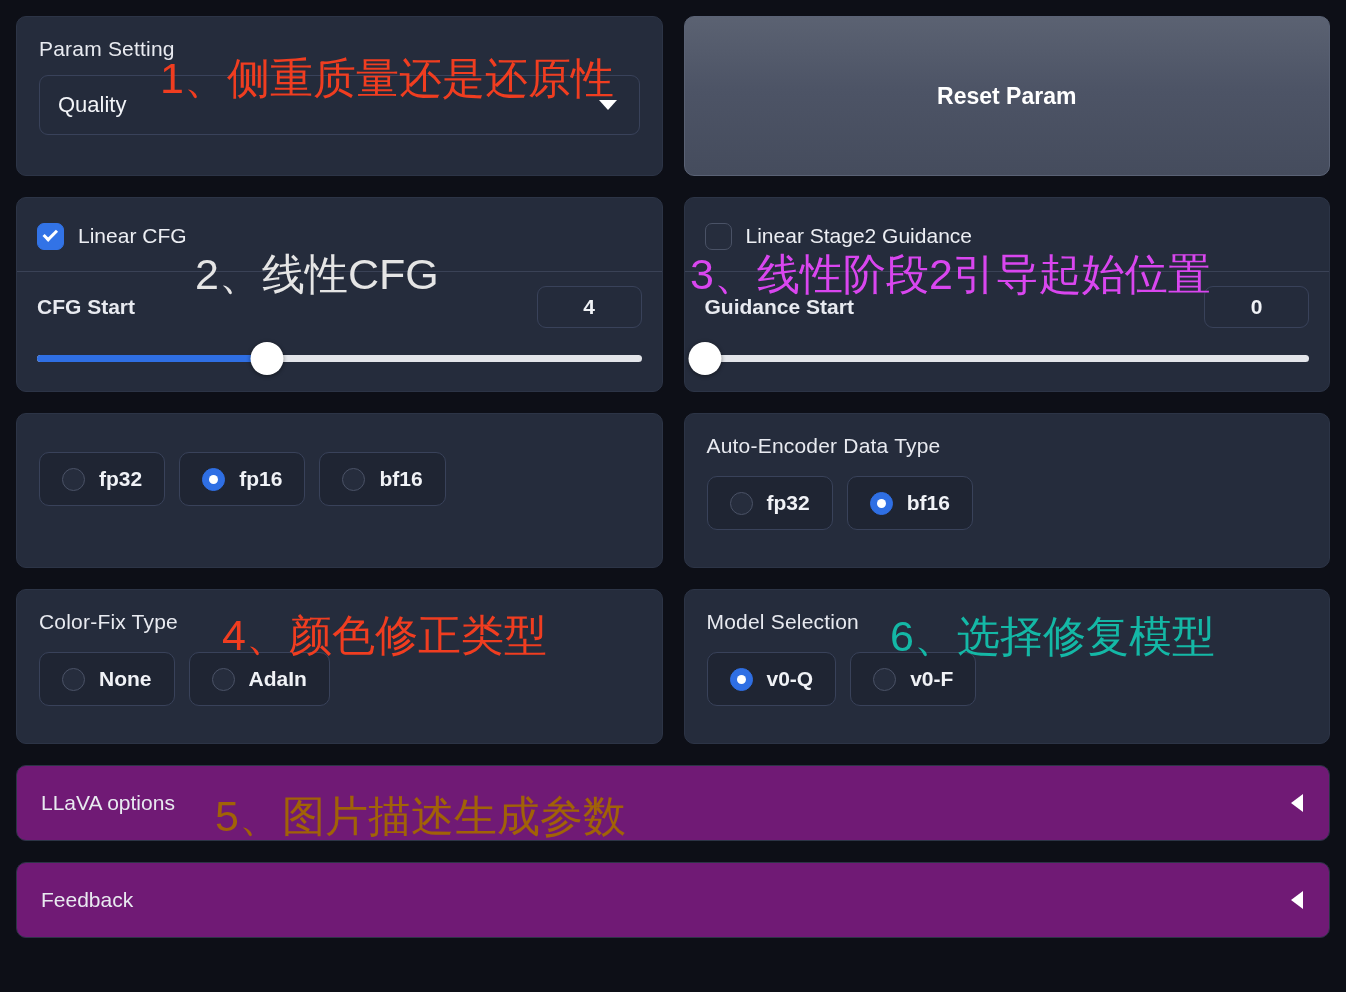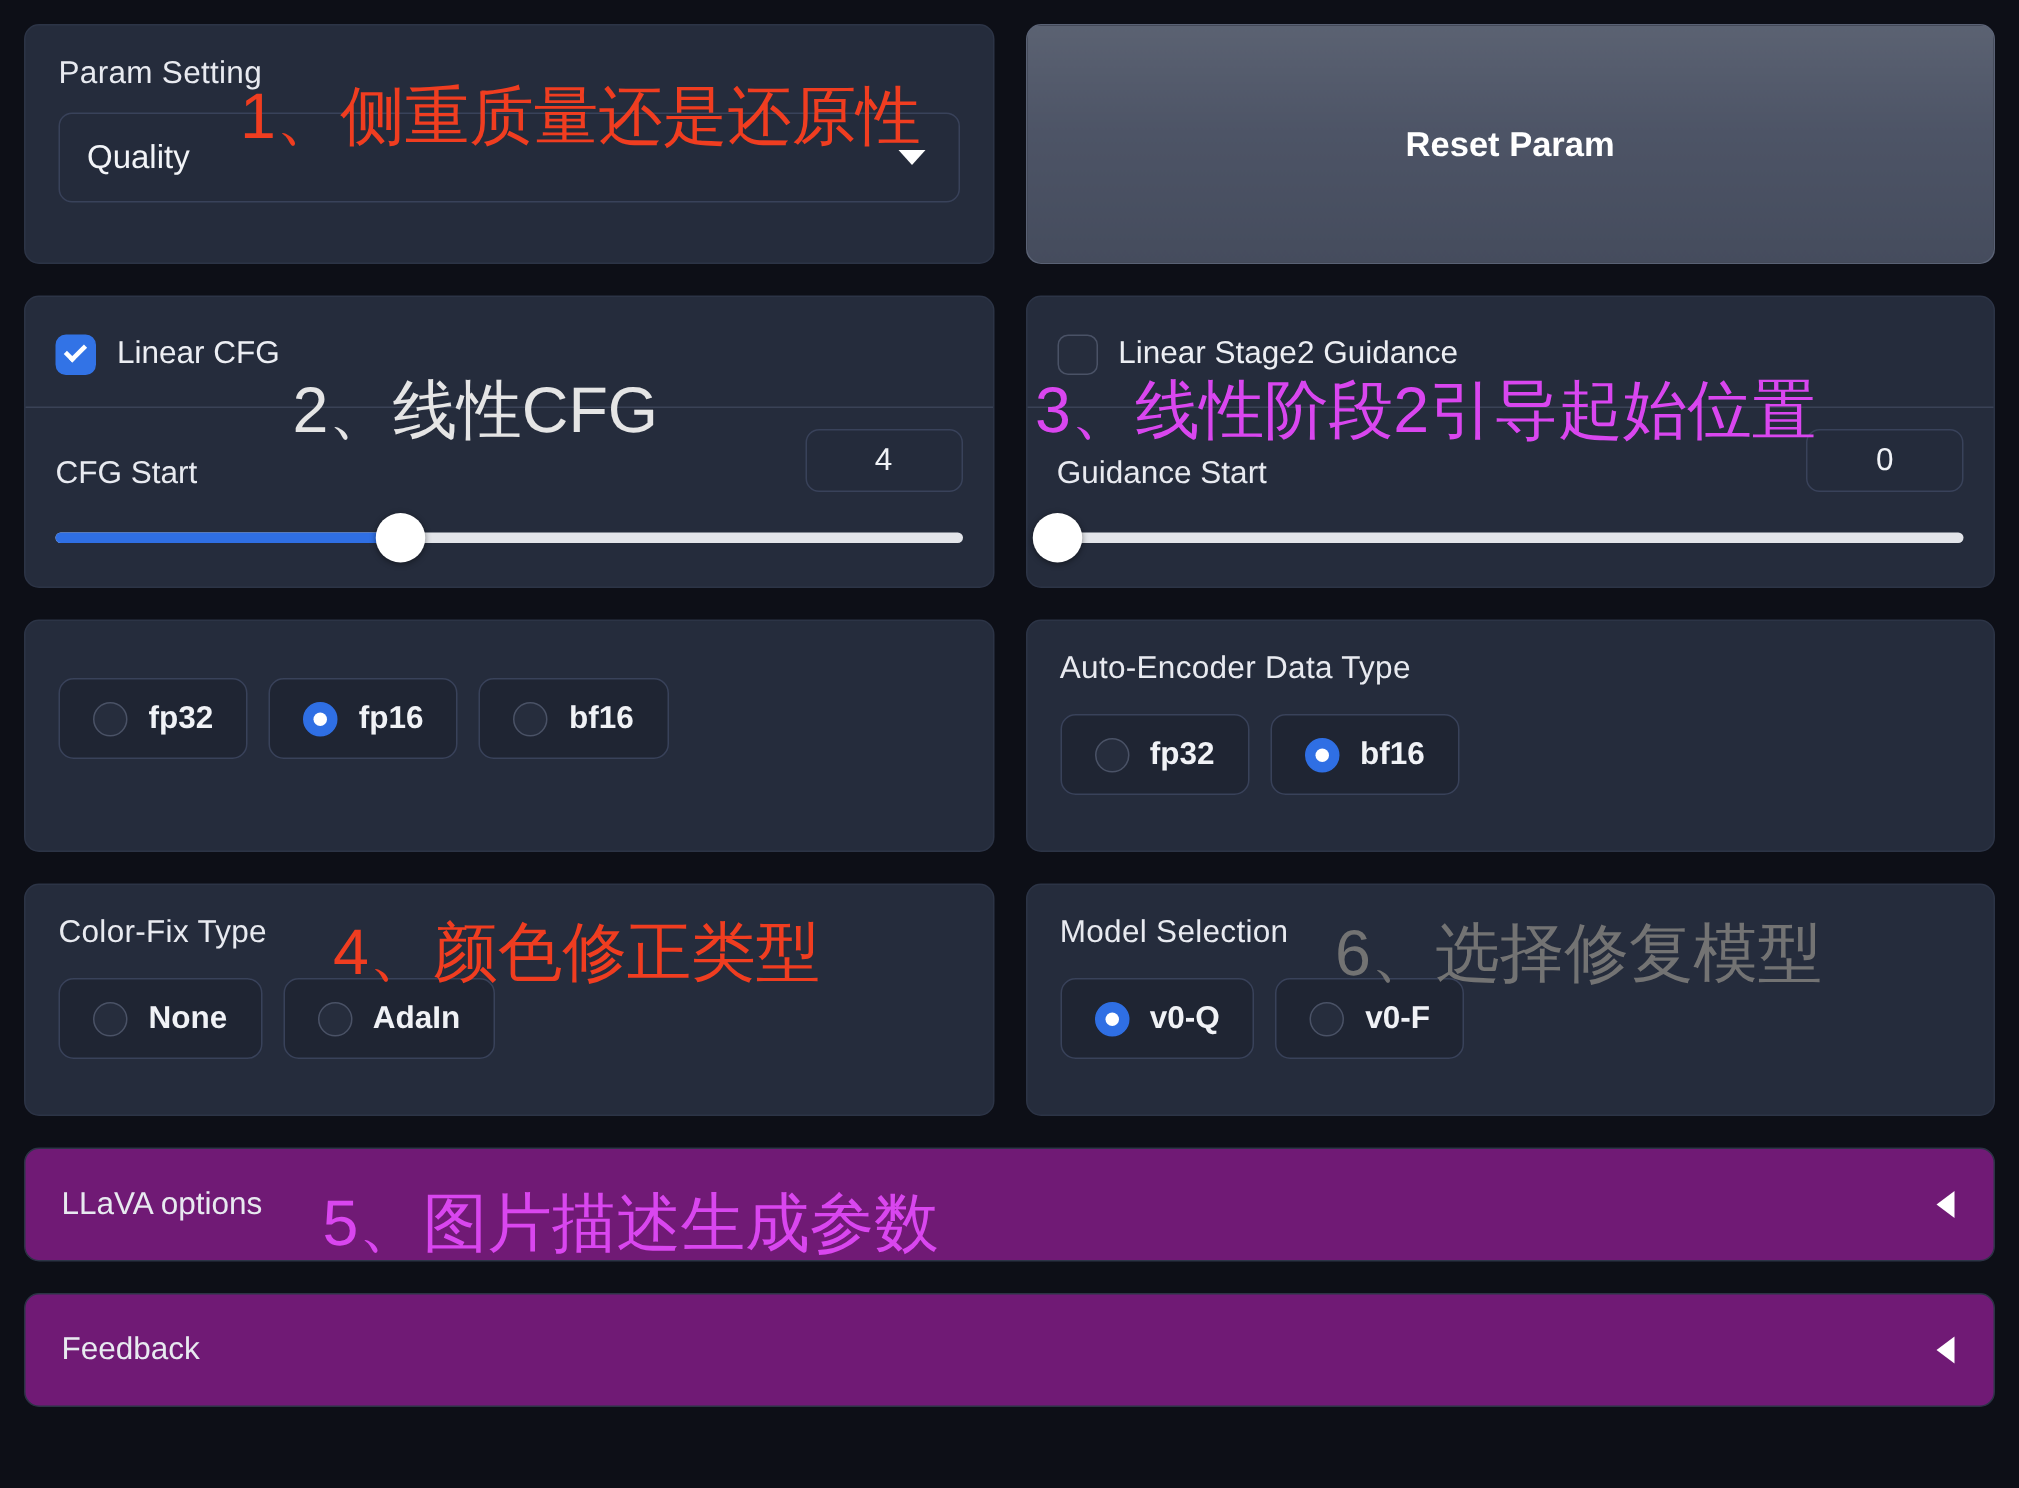--- a/index.html
+++ b/index.html
@@ -90,22 +90,23 @@
     border-bottom: 3px solid #fff;
     transform: rotate(-45deg) translate(1px,-2px);
   }
   .chk-label { color: #eceef3; font-size: 21px; }
   .divider {
     height: 1px;
     background: #3a4256;
     margin: 15px -20px 0 -20px;
   }
   .slider-label-row {
-    display: flex; align-items: flex-end; justify-content: space-between;
+    display: flex; align-items: center; justify-content: space-between;
     margin-top: 14px;
+    font-weight: bold;
   }
   .slider-label { color: #e8eaf0; font-size: 21px; }
   .num-box {
     width: 105px; height: 42px;
     background: #242b3b;
     border: 1px solid #39425a;
     border-radius: 9px;
     display: flex; align-items: center; justify-content: center;
     color: #f0f2f6; font-size: 21px;
   }
@@ -310,17 +311,17 @@
   <div class="accordion">
     <span class="acc-label">Feedback</span>
     <span class="tri-left"></span>
   </div>
 
   <div id="anno-layer">
       <div class="anno" style="left: 160px; top: 57px; color: rgb(240, 61, 32);">1、侧重质量还是还原性</div>
       <div class="anno" style="left: 195px; top: 253px; color: #e5e5e5;">2、线性CFG</div>
       <div class="anno" style="left: 690px; top: 253px; color: #d946ef;">3、线性阶段2引导起始位置</div>
       <div class="anno" style="left: 222px; top: 614px; color: rgb(240, 61, 32);">4、颜色修正类型</div>
-      <div class="anno" style="left: 215px; top: 795px; color: #d946ef;">5、图片描述生成参数</div>
-      <div class="anno" style="left: 890px; top: 615px; color: #737373;">6、选择修复模型</div>
+      <div class="anno" style="left: 215px; top: 795px; color: #a16207;">5、图片描述生成参数</div>
+      <div class="anno" style="left: 890px; top: 615px; color: #14b8a6;">6、选择修复模型</div>
     </div>
 
 </div>
 
 </body></html>

